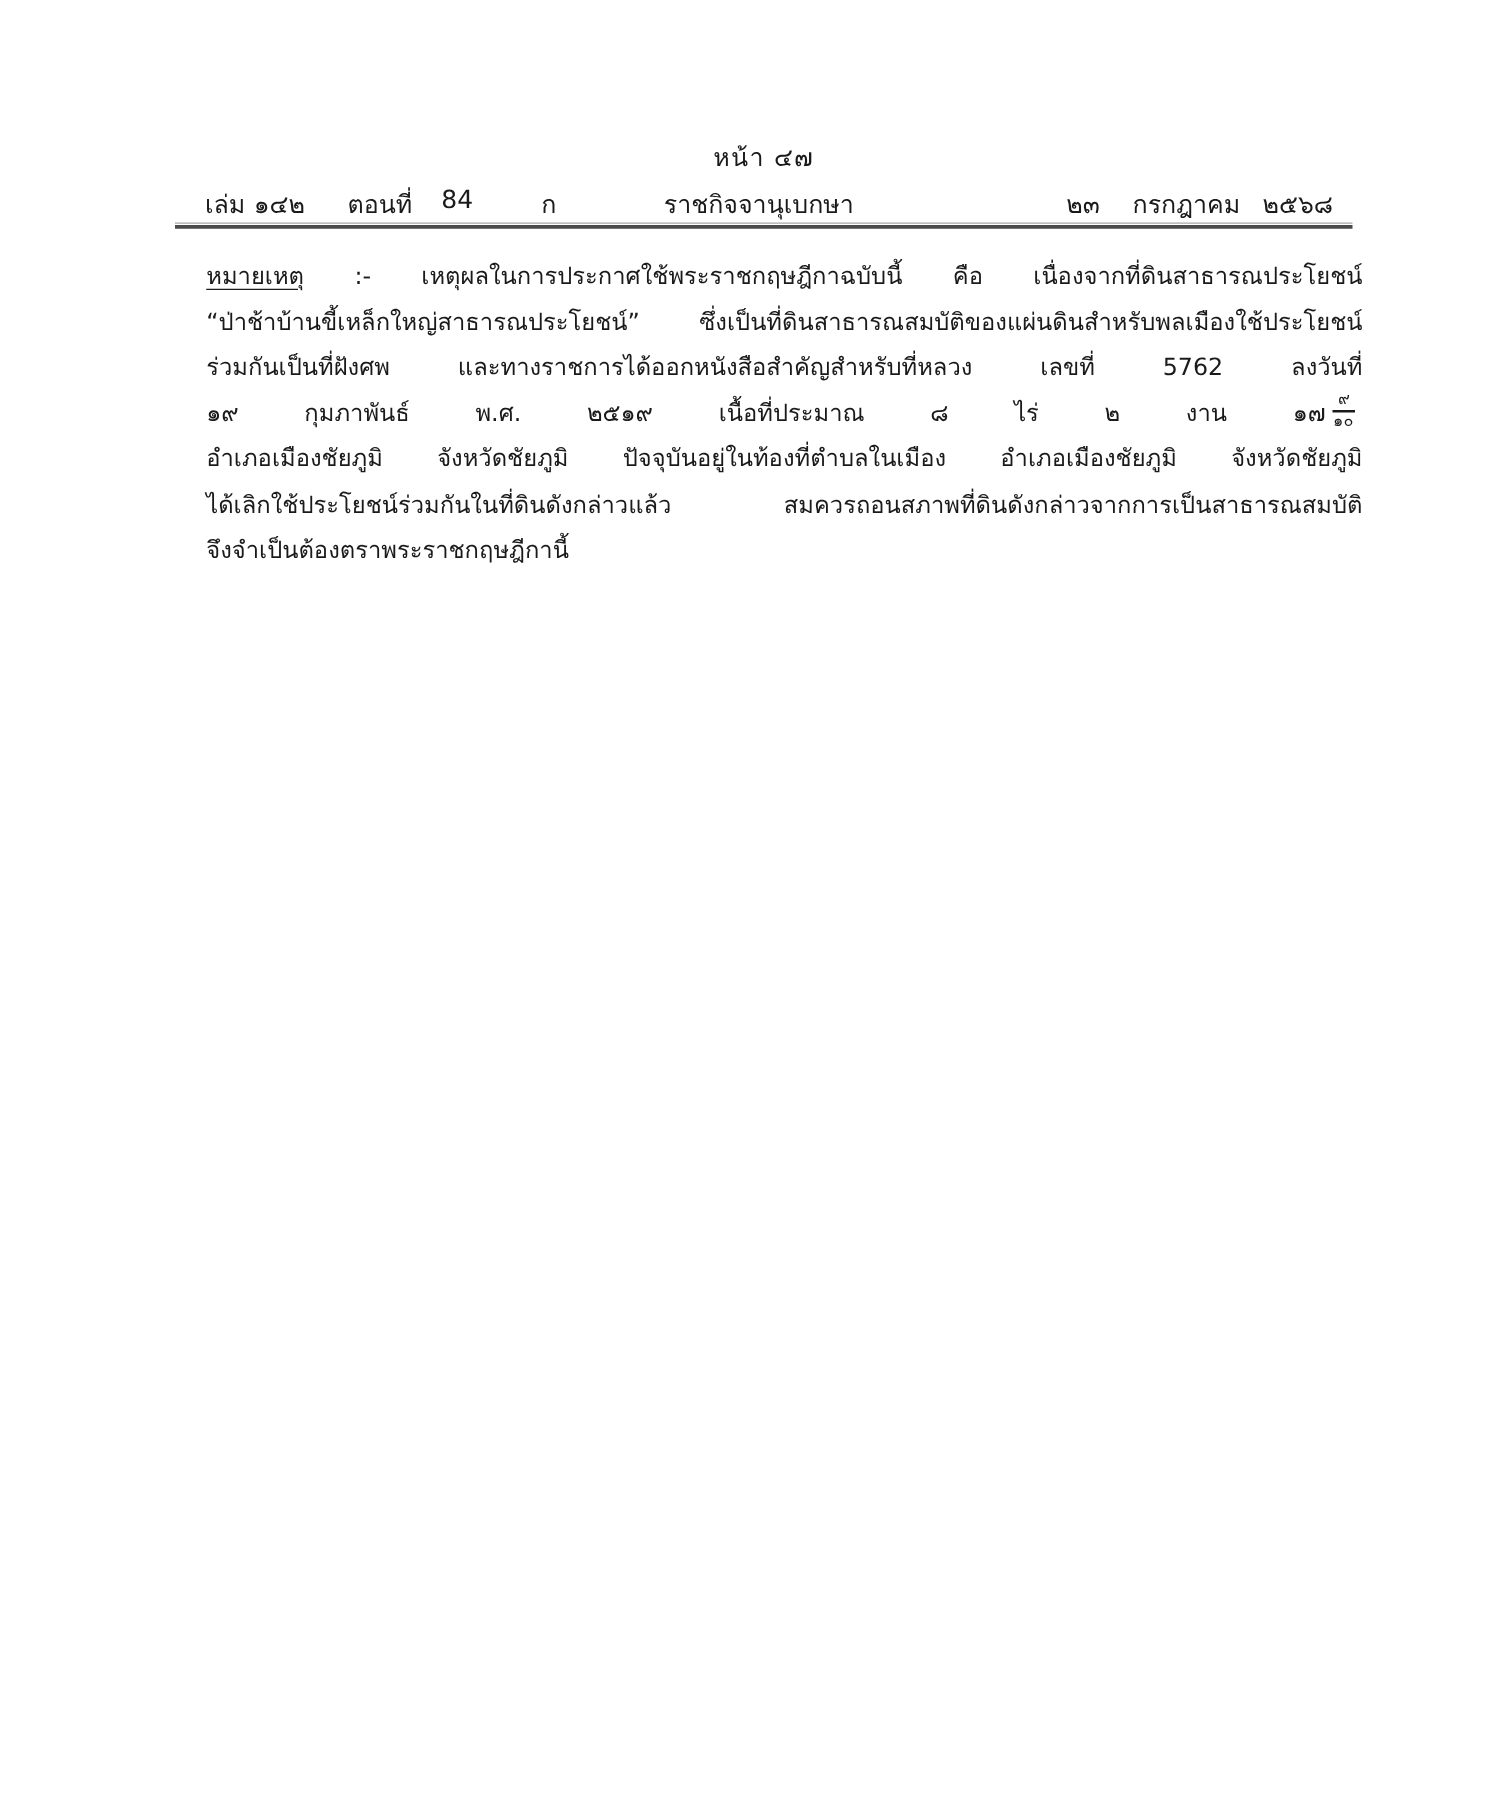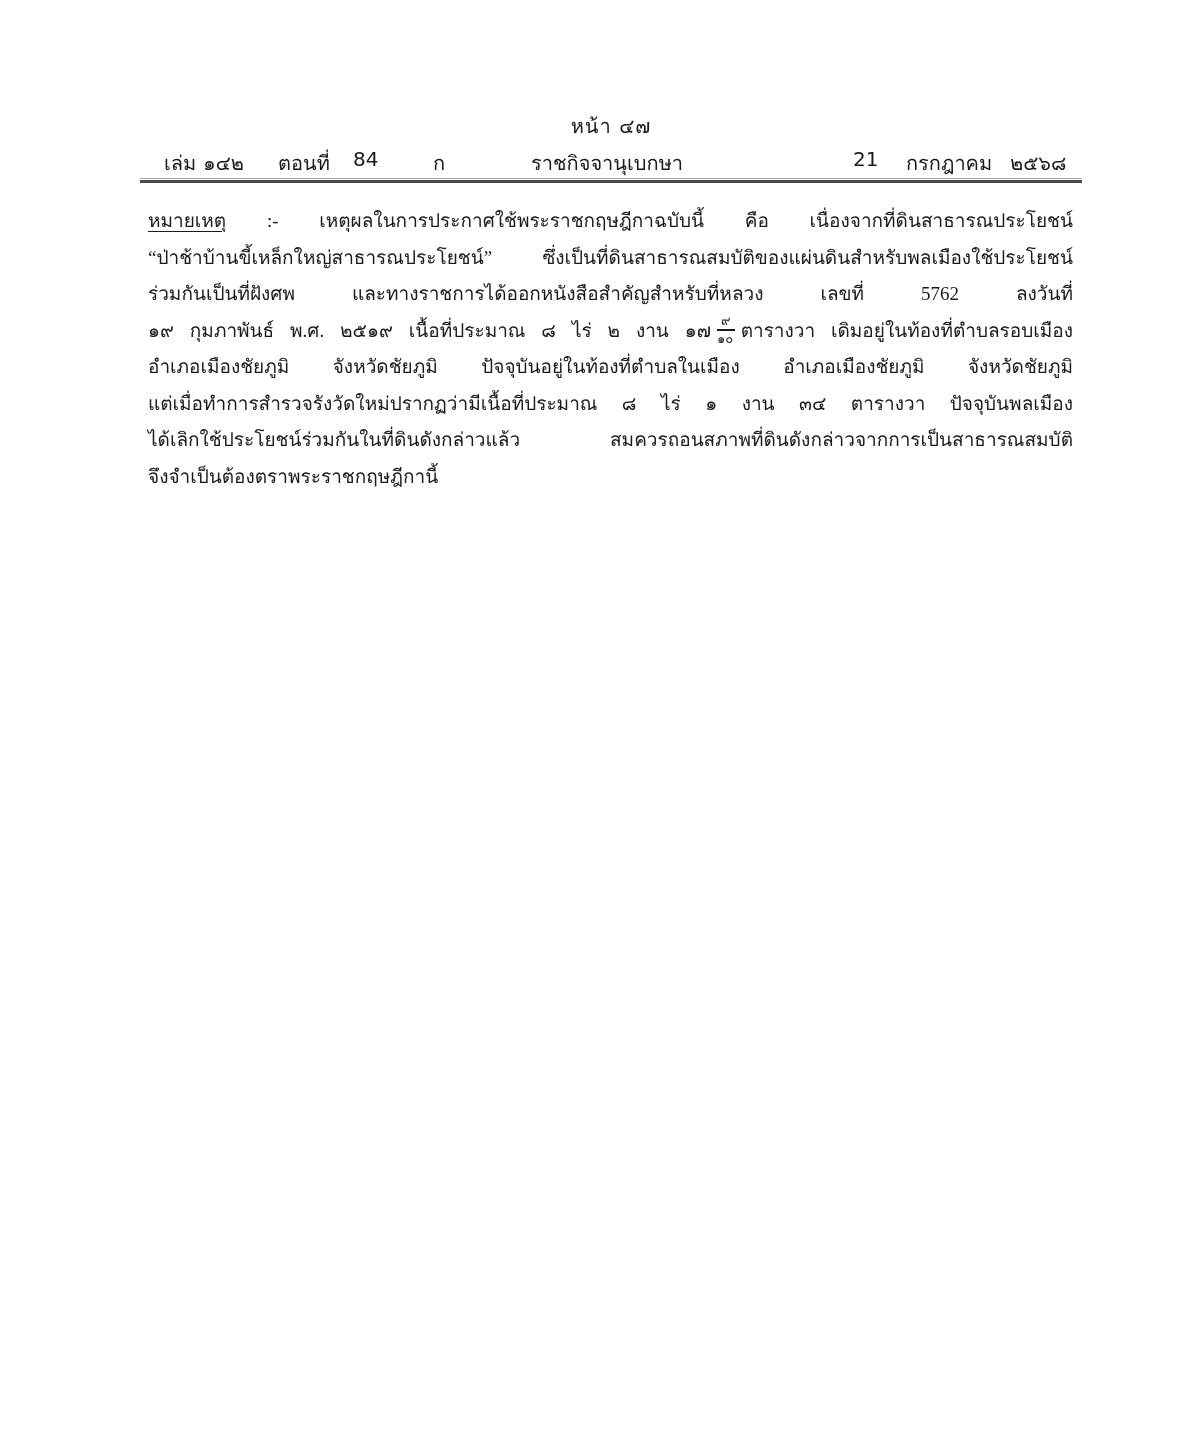--- a/index.html
+++ b/index.html
@@ -67,25 +67,24 @@
       top: 180px;
       left: 129px;
       width: 942px;
       height: 3px;
       background: #4a4a4a;
     }
 
     .body-text {
       position: absolute;
       top: 203px;
-      left: 137px;
+      left: 154px;
       width: 925px;
       font-size: 19px;
       line-height: 36.5px;
-      font-family: Liberation Serif, serif;
     }
     .line {
       display: block;
       height: 36.5px;
       white-space: nowrap;
       text-align: justify;
       text-align-last: justify;
     }
     .line.last {
       text-align: center;
@@ -122,32 +121,31 @@
 
   <div class="page-number">หน้า ๔๗</div>
 
   <div class="header-row">
     <span class="h-vol-label">เล่ม</span>
     <span class="h-vol-num">๑๔๒</span>
     <span class="h-issue-label">ตอนที่</span>
     <span class="h-issue-num">84</span>
     <span class="h-section">ก</span>
     <span class="h-gazette">ราชกิจจานุเบกษา</span>
-    <span class="h-day">21</span>
+    <span class="h-day">๒๓</span>
     <span class="h-month">กรกฎาคม</span>
     <span class="h-year">๒๕๖๘</span>
   </div>
 
   <div class="rule-thin"></div>
   <div class="rule-thick"></div>
 
   <div class="body-text">
     <span class="line"><span class="note-label">หมายเหตุ</span><span> :-  เหตุผลในการประกาศใช้พระราชกฤษฎีกาฉบับนี้  คือ  เนื่องจากที่ดินสาธารณประโยชน์</span></span>
     <span class="line">“ป่าช้าบ้านขี้เหล็กใหญ่สาธารณประโยชน์”  ซึ่งเป็นที่ดินสาธารณสมบัติของแผ่นดินสำหรับพลเมืองใช้ประโยชน์</span>
     <span class="line">ร่วมกันเป็นที่ฝังศพ  และทางราชการได้ออกหนังสือสำคัญสำหรับที่หลวง  เลขที่  5762  ลงวันที่</span>
-    <span class="line"><span>๑๙  กุมภาพันธ์  พ.ศ.  ๒๕๑๙  เนื้อที่ประมาณ  ๘  ไร่  ๒  งาน  ๑๗</span><span class="fraction"><span class="num">๙</span><span class="den">๑๐</span></span><span>ตารางวา  เดิมอยู่ในท้องที่ตำบลรอบเมือง</span></span>
+    <span class="line"><span>๑๙  กุมภาพันธ์  พ.ศ.  ๒๕๑๙  เนื้อที่ประมาณ  ๘  ไร่  ๒  งาน  ๑๗</span><span class="fraction"><span class="num">๙</span><span class="den">๑๐</span></span></span>
     <span class="line">อำเภอเมืองชัยภูมิ  จังหวัดชัยภูมิ  ปัจจุบันอยู่ในท้องที่ตำบลในเมือง  อำเภอเมืองชัยภูมิ  จังหวัดชัยภูมิ</span>
-    <span class="line">แต่เมื่อทำการสำรวจรังวัดใหม่ปรากฏว่ามีเนื้อที่ประมาณ  ๘  ไร่  ๑  งาน  ๓๔  ตารางวา  ปัจจุบันพลเมือง</span>
     <span class="line">ได้เลิกใช้ประโยชน์ร่วมกันในที่ดินดังกล่าวแล้ว  สมควรถอนสภาพที่ดินดังกล่าวจากการเป็นสาธารณสมบัติ</span>
     <span class="line last">จึงจำเป็นต้องตราพระราชกฤษฎีกานี้</span>
   </div>
 
 </div>
 
 </body></html>

